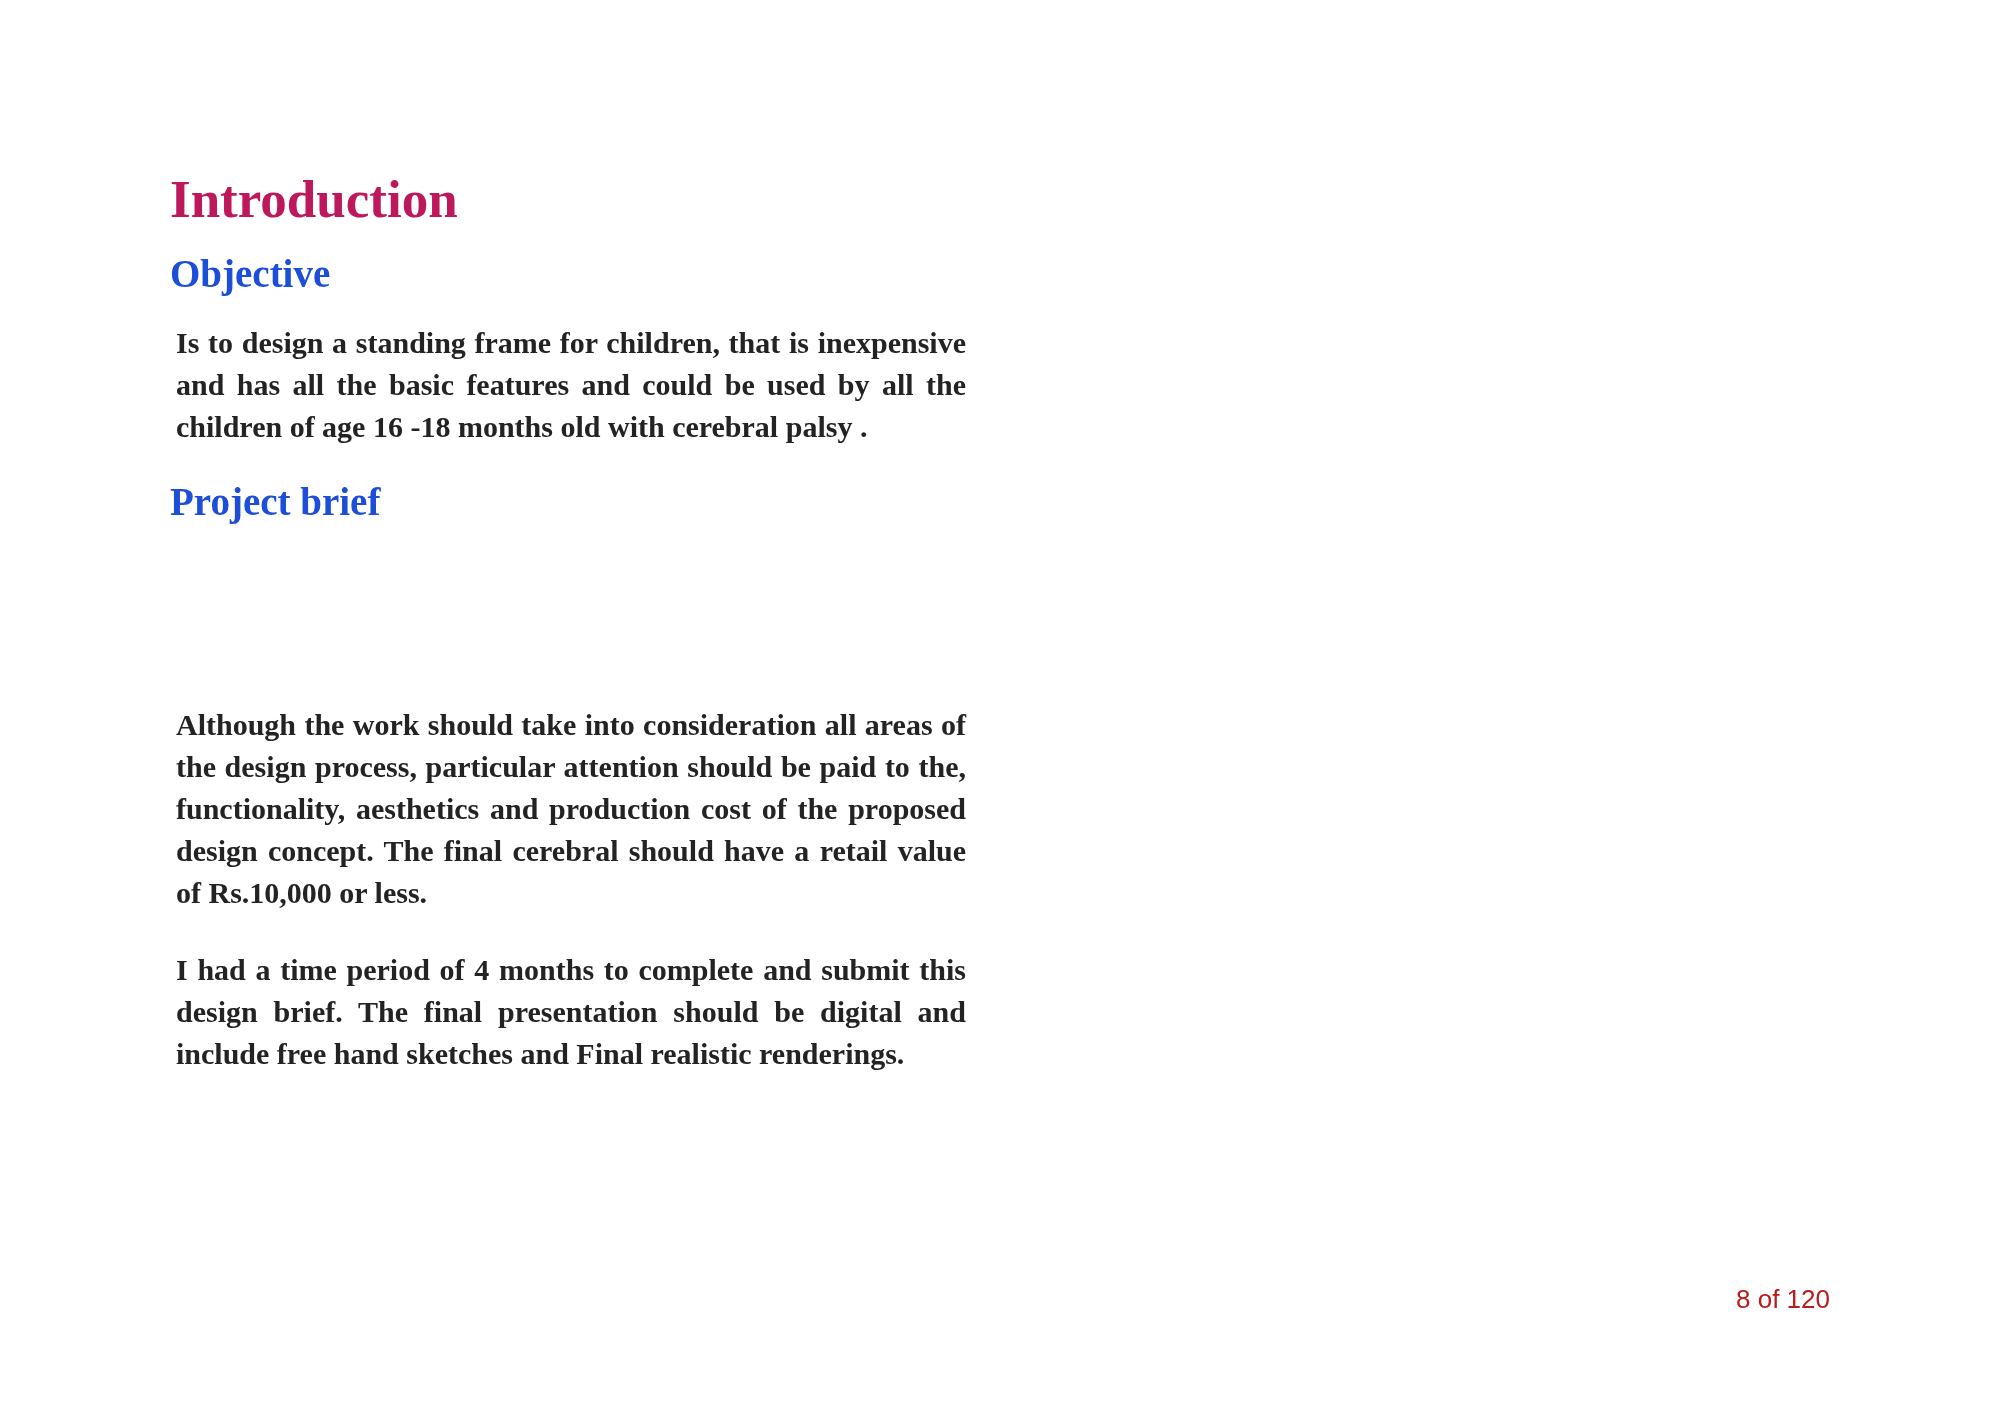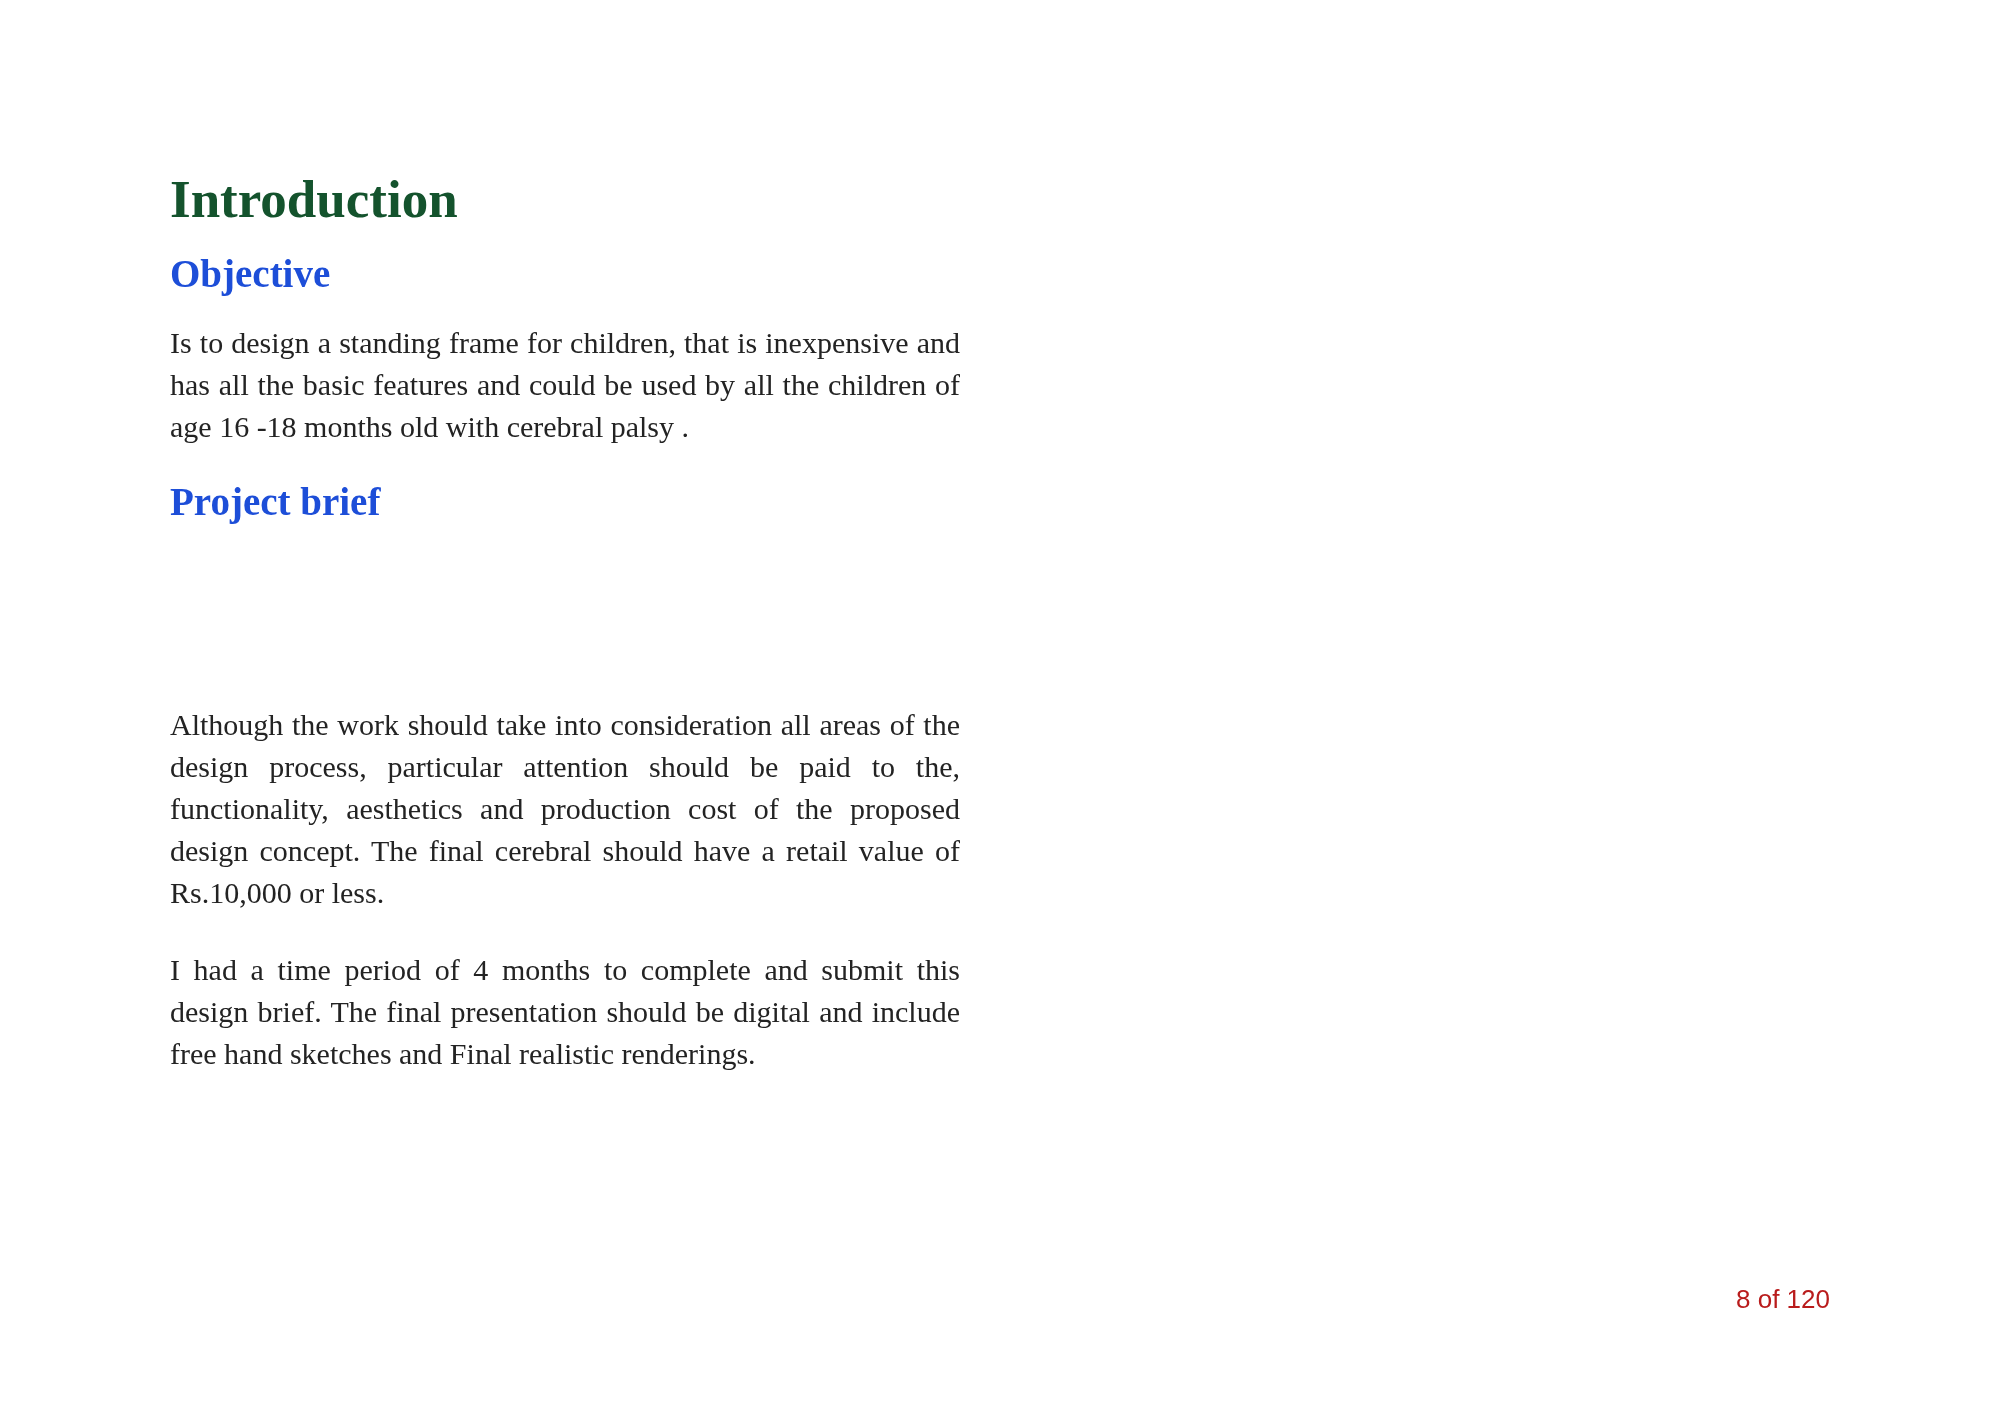--- a/index.html
+++ b/index.html
@@ -17,44 +17,44 @@
   }
   .title {
     position: absolute;
     left: 170px;
     top: 173px;
     margin: 0;
     font-family: "Liberation Serif", serif;
     font-size: 53px;
     line-height: 53px;
     font-weight: bold;
-    color: #14532d;
+    color: #be185d;
     letter-spacing: 0px;
   }
   .subhead {
     position: absolute;
     left: 170px;
     margin: 0;
     font-family: "Liberation Serif", serif;
     font-size: 39px;
     line-height: 39px;
     font-weight: bold;
     color: #1d4ed8;
   }
   #h-objective { top: 254px; }
   #h-brief { top: 482px; text-align: center; }
   .body {
     position: absolute;
-    left: 170px;
+    left: 176px;
     width: 790px;
     margin: 0;
     font-family: "Liberation Serif", serif;
     font-size: 30px;
     line-height: 42px;
-    font-weight: normal;
+    font-weight: bold;
     color: #232323;
     text-align: justify;
     text-justify: inter-word;
   }
   #p1 { top: 322px; }
   #p2 { top: 547px; }
   #p3 { top: 704px; }
   #p4 { top: 949px; }
   .pagenum {
     position: absolute;

